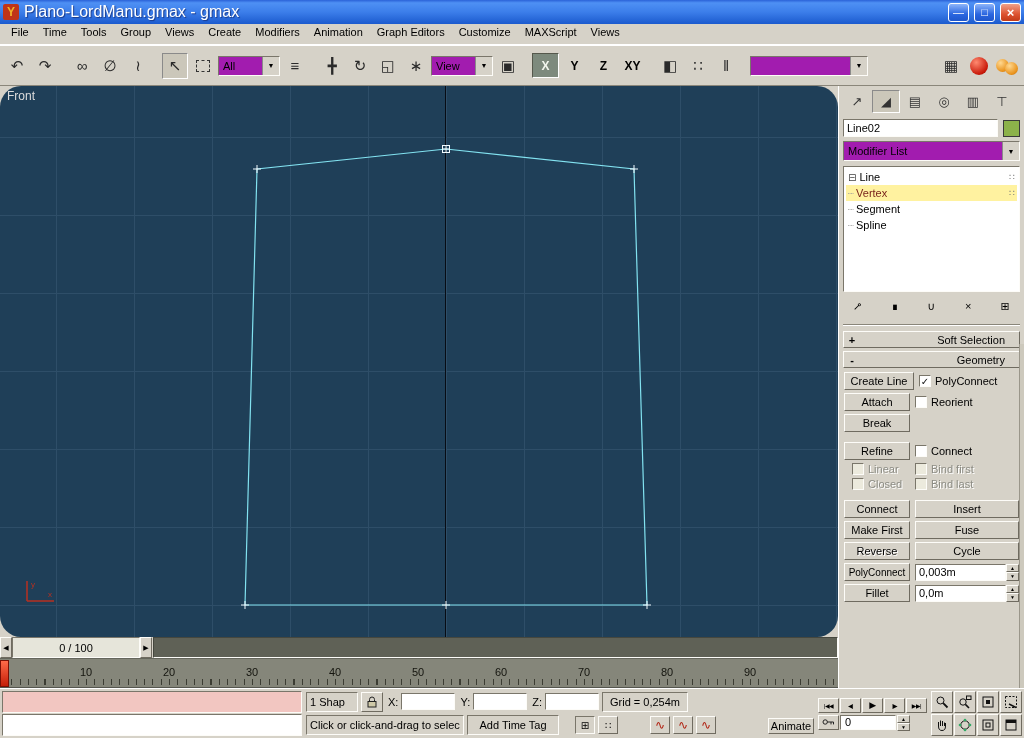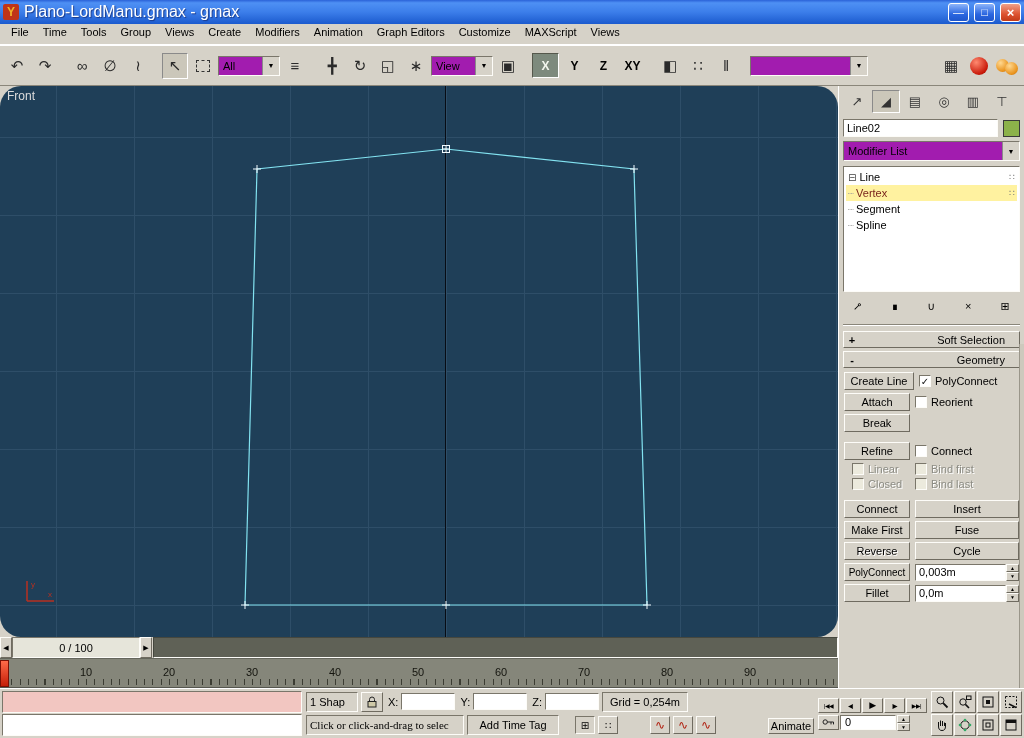--- a/index.html
+++ b/index.html
@@ -102,21 +102,21 @@
   .sb-left { width:300px; display:flex; flex-direction:column; gap:1px; flex:0 0 auto; }
   .listener-pink { flex:1; background:#f2c6c1; border:1px solid; border-color:#7a766a #fdfcf8 #fdfcf8 #7a766a; }
   .listener-white { flex:1; background:#fff; border:1px solid; border-color:#7a766a #fdfcf8 #fdfcf8 #7a766a; }
   .sb-mid { flex:1; display:flex; flex-direction:column; gap:2px; }
   .sb-row { display:flex; align-items:center; gap:3px; height:22px; }
   .sel-status { width:52px; height:20px; display:flex; align-items:center; padding-left:3px; }
   .lock-btn { width:22px; height:20px; display:flex; align-items:center; justify-content:center; }
   .xyz-label { margin-left:2px; }
   .xyz-field { width:54px; height:17px; font-size:11px; border:1px solid; border-color:#7a766a #fdfcf8 #fdfcf8 #7a766a; background:#fff; padding:0 2px; }
   .grid-box { height:20px; display:flex; align-items:center; padding:0 7px; }
-  .prompt-box { width:158px; height:20px; display:flex; align-items:center; padding-left:3px; overflow:hidden; white-space:nowrap;font-family:Liberation Serif, serif; }
+  .prompt-box { width:158px; height:20px; display:flex; align-items:center; padding-left:3px; overflow:hidden; white-space:nowrap; }
   .timetag-box { width:92px; height:20px; display:flex; align-items:center; justify-content:center; }
   .mini-btn { width:20px; height:18px; display:flex; align-items:center; justify-content:center; font-size:10px; }
   .curve-btn { color:#b02010; font-size:12px; }
   .sb-right { display:flex; gap:4px; align-items:center; flex:0 0 auto; }
   .animate-btn { width:46px; height:16px; display:flex; align-items:center; justify-content:center;margin-top:24px; }
   .play-cluster { display:flex; flex-direction:column; gap:2px; }
   .play-row { display:flex; gap:1px; }
   .pbtn { width:21px; height:15px; display:flex; align-items:center; justify-content:center; font-size:6px; letter-spacing:-0.5px; }
   .time-field { width:56px; height:15px; border:1px solid; border-color:#7a766a #fdfcf8 #fdfcf8 #7a766a; background:#fff; display:flex; align-items:center; padding-left:4px; }
   .nav-grid { display:grid; grid-template-columns:repeat(4,22px); grid-auto-rows:22px; gap:1px; }

